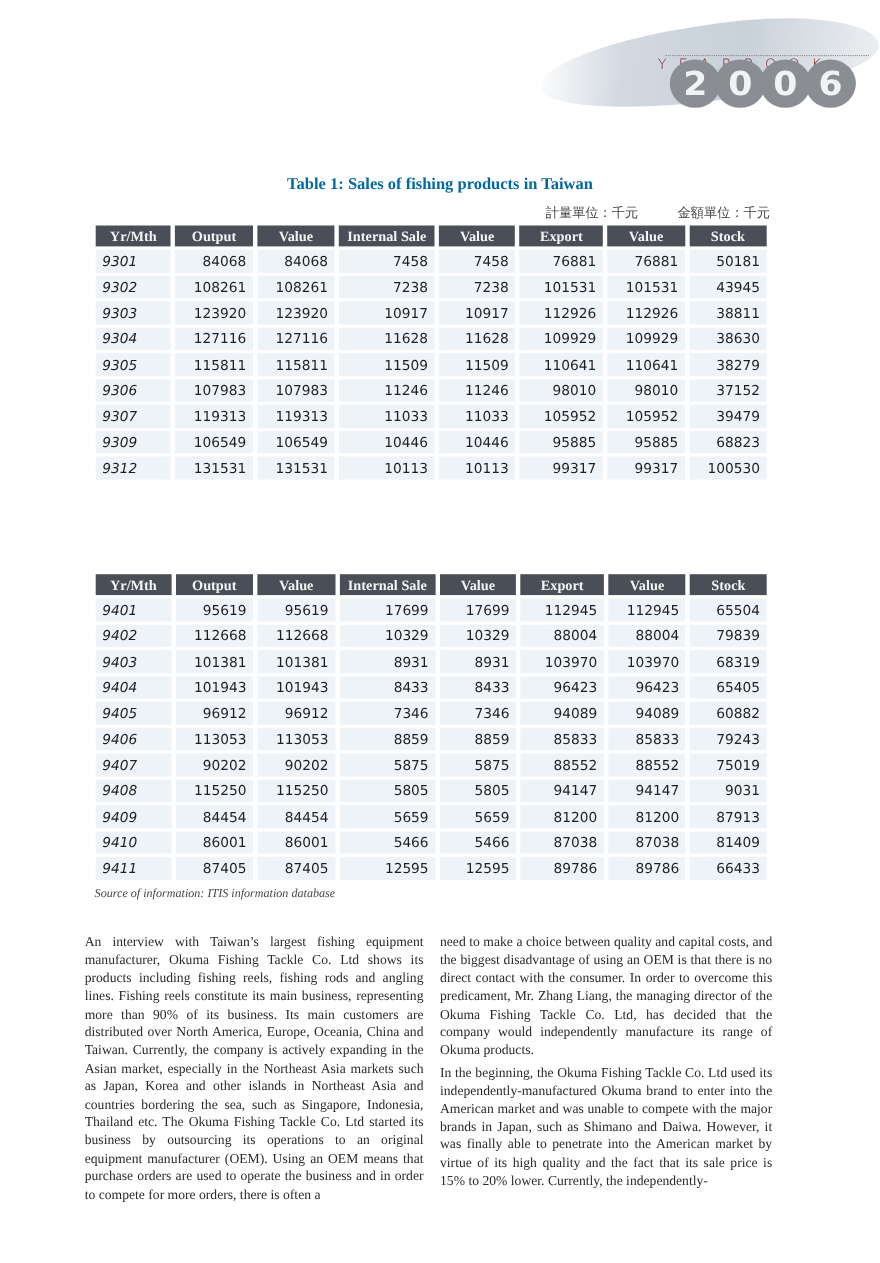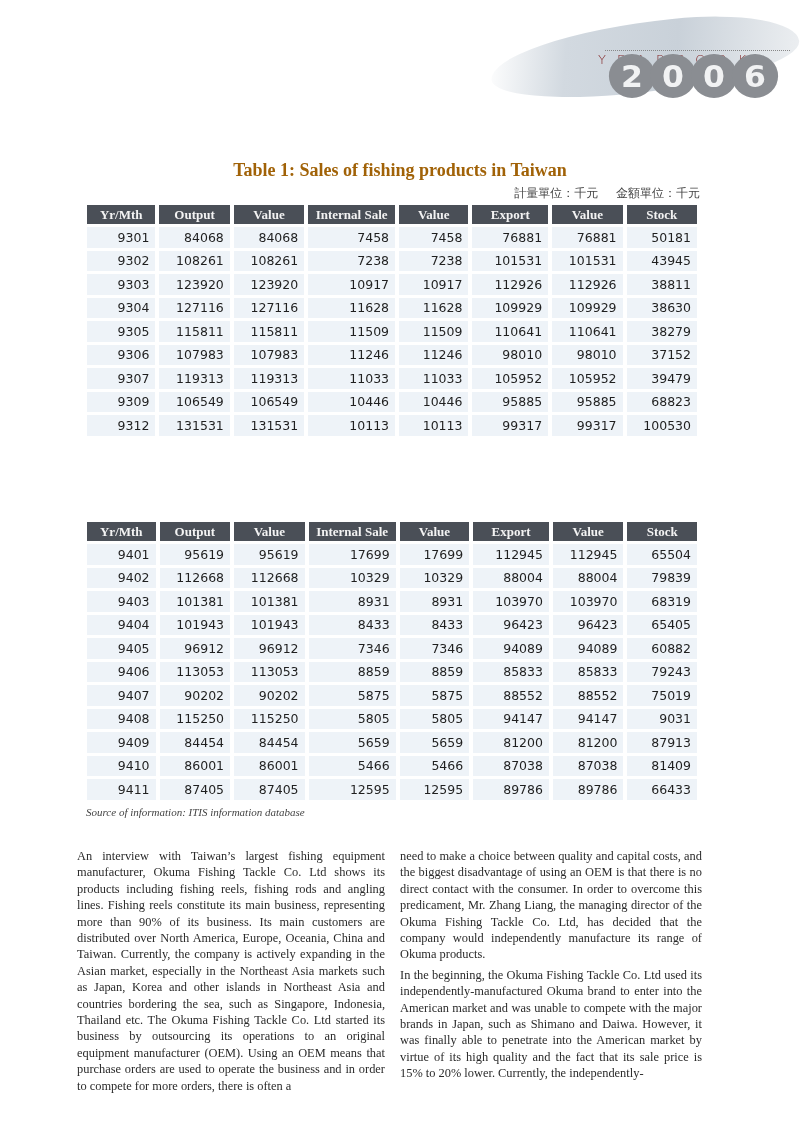--- a/index.html
+++ b/index.html
@@ -23,40 +23,40 @@
   .logo .year { position: absolute; left: 140px; top: 54px; display: flex; gap: 0; }
   .logo .circle {
     width: 44px; height: 44px; border-radius: 50%; background: #8a8d92;
     color: #f1f2f3; font-family: "DejaVu Sans", sans-serif; font-weight: bold;
     font-size: 30px; display: flex; align-items: center; justify-content: center;
     margin-right: -3px; transform: scaleX(1.05);
   }
 
   .table-title {
     position: absolute; left: 0; width: 800px; top: 160px; text-align: center;
-    font-weight: bold; font-size: 18px; color: #a16207;
+    font-weight: bold; font-size: 15px; color: #0369a1;
   }
   .units {
     position: absolute; right: 100px; top: 185px; font-size: 12px; color: #444;
     font-family: "DejaVu Sans", sans-serif;
   }
-  .units span { margin-left: 14px; text-align: right; }
+  .units span { margin-left: 32px; text-align: right; }
 
   .tbl { position: absolute; left: 83px; width: 618px; border-collapse: separate; border-spacing: 4px 3px; }
   .tbl1 { top: 202px; }
   .tbl2 { top: 519px; }
   .tbl th {
     background: #4a4f57; color: #f3f3f3; font-family: Liberation Serif, serif; font-weight: bold;
     font-size: 13px; height: 19px; padding: 0; text-align: center;
   }
   .tbl td {
     background: #eef3f8; font-family: "DejaVu Sans", sans-serif; font-size: 12.5px; color: #1f1f1f;
     height: 20.5px; padding: 0 6px; text-align: right;
   }
-  .tbl td.ym { text-align: right; }
+  .tbl td.ym { text-align: left; font-style: italic; }
   .tbl col.c0 { width: 72px; }
   .tbl col.c1 { width: 72px; }
   .tbl col.c2 { width: 72px; }
   .tbl col.c3 { width: 92px; }
   .tbl col.c4 { width: 72px; }
   .tbl col.c5 { width: 78px; }
   .tbl col.c6 { width: 72px; }
   .tbl col.c7 { width: 72px; }
 
   .source {

